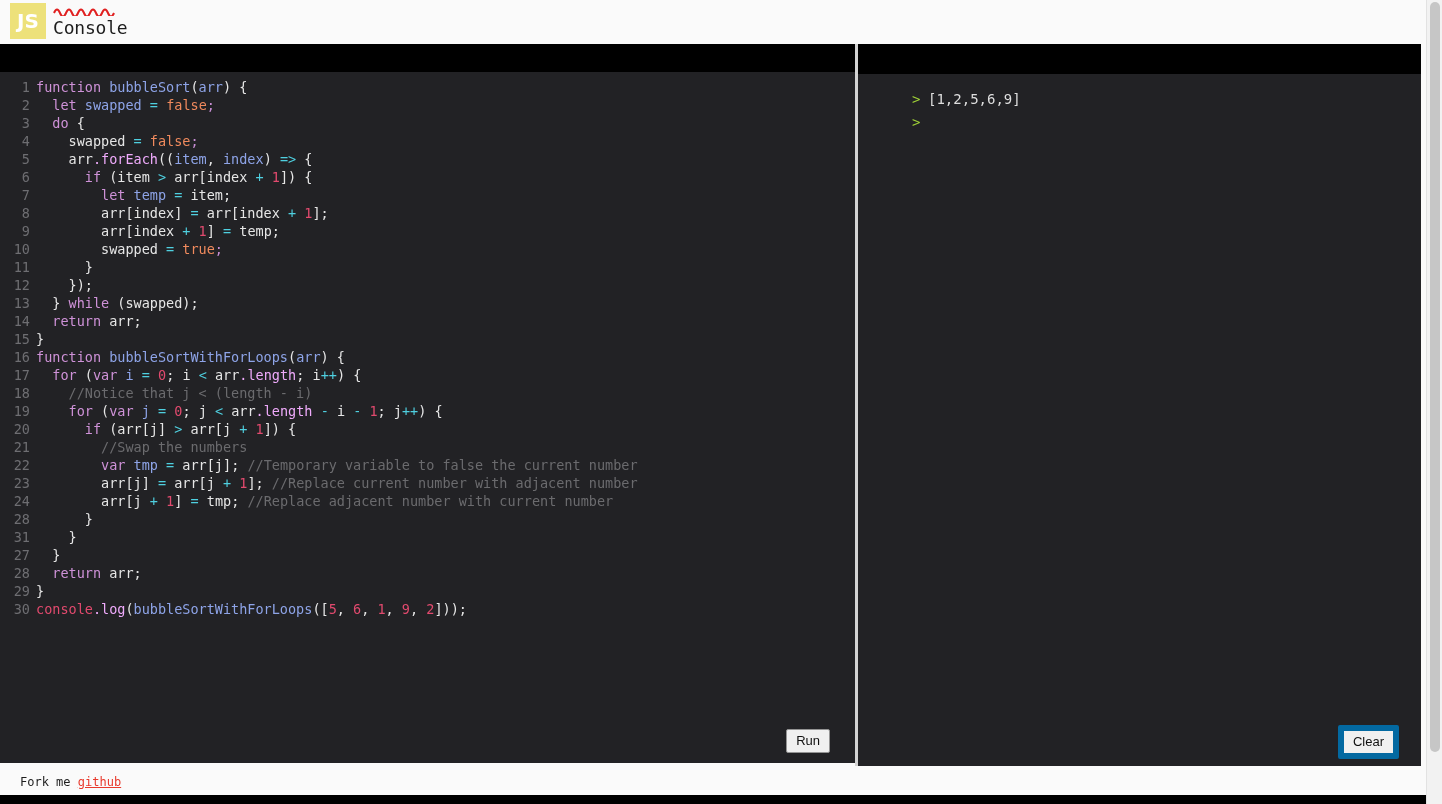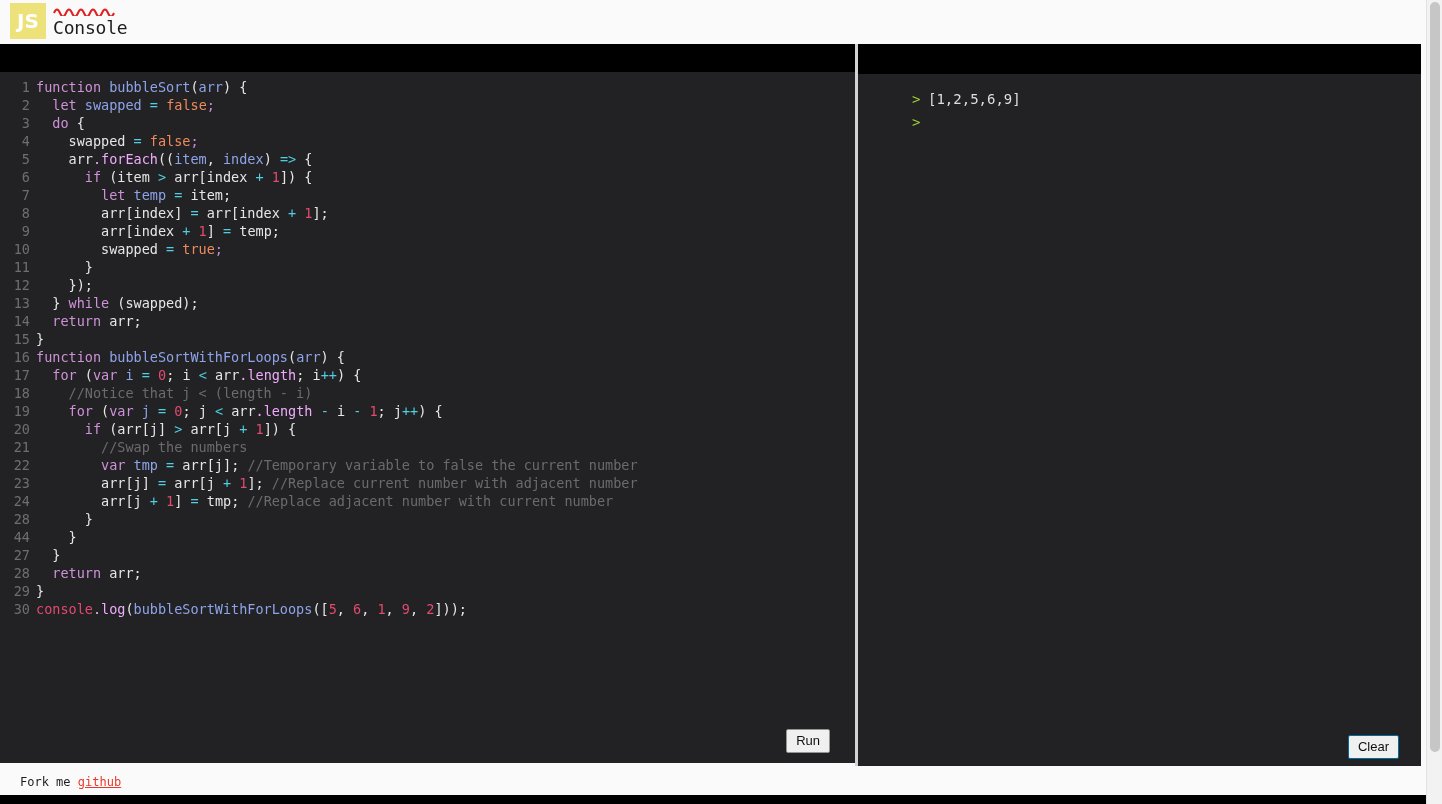--- a/index.html
+++ b/index.html
@@ -170,21 +170,21 @@
     display: inline-block;
     width: 16px;
   }
   .outval { color: #dedede; }
 
   #clear-button {
     position: absolute;
     right: 22px;
     bottom: 7px;
     background: #f0f0f0;
-    border: 1px solid #0369a1;
+    border: 6px solid #0369a1;
     border-radius: 2px;
     color: #101010;
     font-family: "Liberation Sans", sans-serif;
     font-size: 13px;
     padding: 3px 9px 4px 9px;
     cursor: pointer;
     line-height: 15px;
   }
 
   
@@ -279,21 +279,21 @@
         <div class="code-line"><span class="ln">16</span><span class="code-txt"><span class="kw">function</span><span class="plain"> </span><span class="fn">bubbleSortWithForLoops</span><span class="plain">(</span><span class="fn">arr</span><span class="plain">) {</span></span></div>
         <div class="code-line"><span class="ln">17</span><span class="code-txt"><span class="plain">  </span><span class="kw">for</span><span class="plain"> (</span><span class="kw">var</span><span class="plain"> </span><span class="fn">i</span><span class="plain"> </span><span class="op">=</span><span class="plain"> </span><span class="num">0</span><span class="plain">; i </span><span class="op">&lt;</span><span class="plain"> arr</span><span class="prop">.length</span><span class="plain">; i</span><span class="op">++</span><span class="plain">) {</span></span></div>
         <div class="code-line"><span class="ln">18</span><span class="code-txt"><span class="cmt">    //Notice that j &lt; (length - i)</span></span></div>
         <div class="code-line"><span class="ln">19</span><span class="code-txt"><span class="plain">    </span><span class="kw">for</span><span class="plain"> (</span><span class="kw">var</span><span class="plain"> </span><span class="fn">j</span><span class="plain"> </span><span class="op">=</span><span class="plain"> </span><span class="num">0</span><span class="plain">; j </span><span class="op">&lt;</span><span class="plain"> arr</span><span class="prop">.length</span><span class="plain"> </span><span class="op">-</span><span class="plain"> i </span><span class="op">-</span><span class="plain"> </span><span class="num">1</span><span class="plain">; j</span><span class="op">++</span><span class="plain">) {</span></span></div>
         <div class="code-line"><span class="ln">20</span><span class="code-txt"><span class="plain">      </span><span class="kw">if</span><span class="plain"> (arr[j] </span><span class="op">&gt;</span><span class="plain"> arr[j </span><span class="op">+</span><span class="plain"> </span><span class="num">1</span><span class="plain">]) {</span></span></div>
         <div class="code-line"><span class="ln">21</span><span class="code-txt"><span class="cmt">        //Swap the numbers</span></span></div>
         <div class="code-line"><span class="ln">22</span><span class="code-txt"><span class="plain">        </span><span class="kw">var</span><span class="plain"> </span><span class="fn">tmp</span><span class="plain"> </span><span class="op">=</span><span class="plain"> arr[j]; </span><span class="cmt">//Temporary variable to false the current number</span></span></div>
         <div class="code-line"><span class="ln">23</span><span class="code-txt"><span class="plain">        arr[j] </span><span class="op">=</span><span class="plain"> arr[j </span><span class="op">+</span><span class="plain"> </span><span class="num">1</span><span class="plain">]; </span><span class="cmt">//Replace current number with adjacent number</span></span></div>
         <div class="code-line"><span class="ln">24</span><span class="code-txt"><span class="plain">        arr[j </span><span class="op">+</span><span class="plain"> </span><span class="num">1</span><span class="plain">] </span><span class="op">=</span><span class="plain"> tmp; </span><span class="cmt">//Replace adjacent number with current number</span></span></div>
         <div class="code-line"><span class="ln">28</span><span class="code-txt"><span class="plain">      }</span></span></div>
-        <div class="code-line"><span class="ln">44</span><span class="code-txt"><span class="plain">    }</span></span></div>
+        <div class="code-line"><span class="ln">31</span><span class="code-txt"><span class="plain">    }</span></span></div>
         <div class="code-line"><span class="ln">27</span><span class="code-txt"><span class="plain">  }</span></span></div>
         <div class="code-line"><span class="ln">28</span><span class="code-txt"><span class="plain">  </span><span class="kw">return</span><span class="plain"> arr;</span></span></div>
         <div class="code-line"><span class="ln">29</span><span class="code-txt"><span class="plain">}</span></span></div>
         <div class="code-line"><span class="ln">30</span><span class="code-txt"><span class="cons">console</span><span class="prop">.log</span><span class="plain">(</span><span class="fn">bubbleSortWithForLoops</span><span class="plain">([</span><span class="num">5</span><span class="plain">, </span><span class="num">6</span><span class="plain">, </span><span class="num">1</span><span class="plain">, </span><span class="num">9</span><span class="plain">, </span><span class="num">2</span><span class="plain">]));</span></span></div>
       </div>
     <button id="run-button">Run</button>
   </div>
 
   <div id="panel-gap"></div>
 

